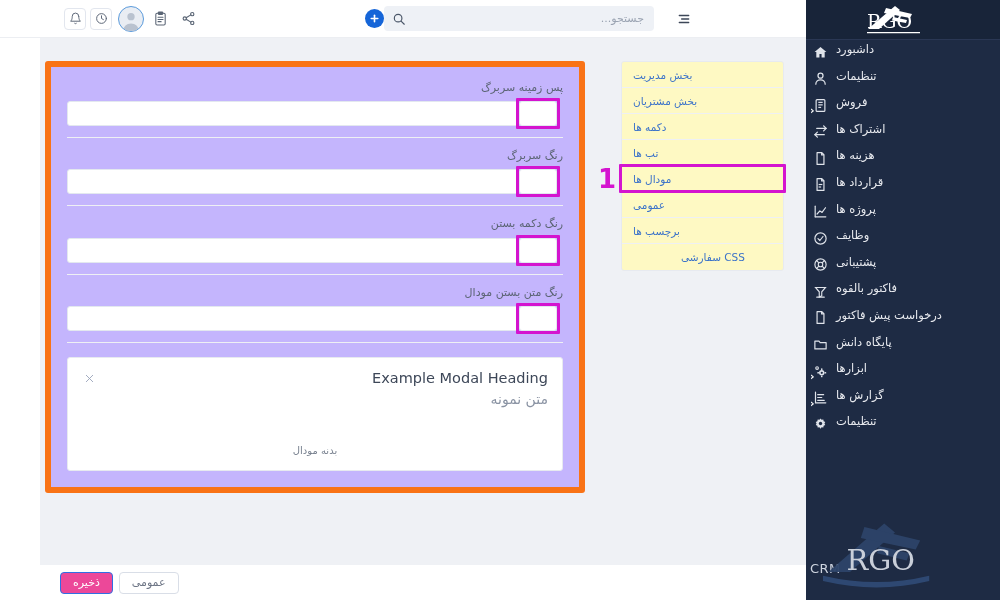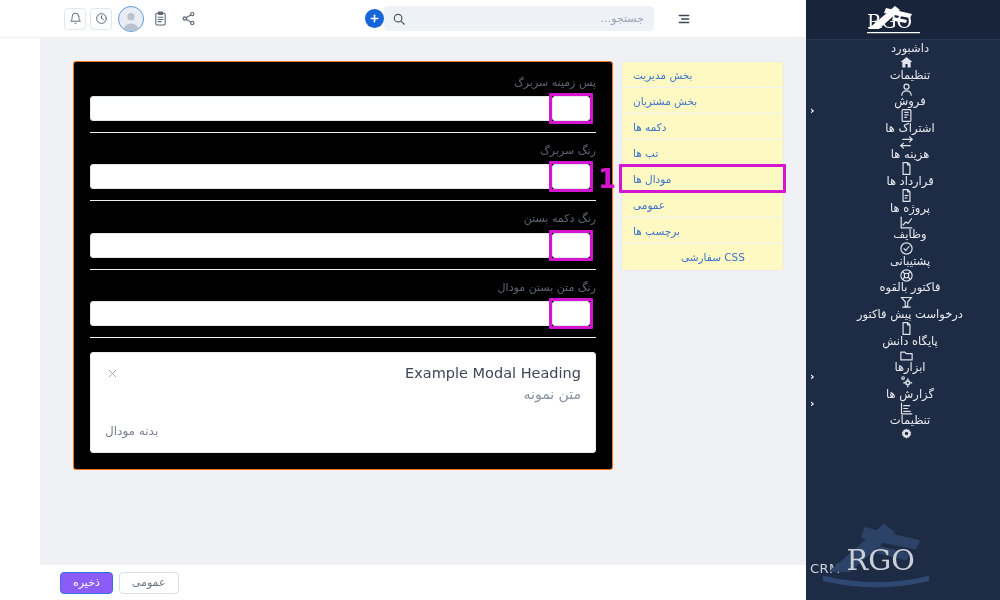--- a/index.html
+++ b/index.html
@@ -17,23 +17,23 @@
   }
   .sidebar-logo {
     position: relative; height: 40px; width: 194px;
     background: #182439; display: flex; align-items: center;
     justify-content: flex-start; padding-right: 6px;
     border-bottom: 1px solid #2a3754;
   }
   .logo-svg { display: block; }
   .nav { padding-top: 4px; position: relative; z-index: 2; }
   .nav-item {
-    display: flex; align-items: center; justify-content: flex-end;
-    height: 26.6px; padding: 0 0 0 6px; position: relative;
-    cursor: pointer; white-space: nowrap; flex-direction: column;
+    display: flex; align-items: flex-start; justify-content: flex-end;
+    height: 26.6px; padding: 0 8px 0 6px; position: relative;
+    cursor: pointer; white-space: nowrap;
   }
   .nav-label {
     font-size: 11.5px; color: #e8eaef; margin-left: 8px;
     letter-spacing: 0.1px; line-height: 1;
   }
   .nav-icon {
     width: 16px; height: 16px; display: inline-flex;
     align-items: center; justify-content: center; flex: 0 0 16px;
   }
   .nav-icon svg { width: 15px; height: 15px; display: block; }
@@ -113,30 +113,30 @@
   .footerbar {
     position: absolute; top: 565px; left: 0; width: 806px; height: 35px;
     background: #ffffff; display: flex; align-items: center;
     direction: ltr; padding-left: 60px;
   }
   .btn {
     height: 22px; padding: 0 12px; font-size: 11px; border-radius: 4px;
     display: inline-flex; align-items: center; justify-content: center;
     cursor: pointer; font-family: inherit; line-height: 1;
   }
-  .btn-primary { background: #8b5cf6; color: #fff; border: 1px solid #2f6fe4; }
+  .btn-primary { background: #ec4899; color: #fff; border: 1px solid #2f6fe4; }
   .btn-ghost {
     background: #fff; color: #6d7585; border: 1px solid #d9dee7;
     margin-left: 6px;
   }
 
   
   .form-card {
-    position: absolute; top: 23px; right: 193px; width: 540px;
-    background: #000000; border: 1px solid #f97316; border-radius: 3px;
+    position: absolute; top: 23px; right: 221px; width: 540px;
+    background: #c4b5fd; border: 6px solid #f97316; border-radius: 3px;
     padding: 14px 16px 16px 16px;
   }
   .field { position: relative; padding-bottom: 11px; margin-bottom: 11px;
            border-bottom: 1px solid #eef0f4; }
   .field:last-child { border-bottom: none; margin-bottom: 0; padding-bottom: 0; }
   .field-label {
     font-size: 11px; color: #5c6575; text-align: right;
     margin-bottom: 7px; line-height: 1.2;
   }
   .field-row { display: flex; align-items: stretch; direction: rtl; }
@@ -176,21 +176,21 @@
   }
   .modal-sub {
     font-size: 14px; color: #8a93a3; margin-top: 4px; text-align: right;
   }
   .modal-close {
     width: 14px; height: 14px; display: flex; align-items: center;
     justify-content: center; cursor: pointer; margin-top: 2px;
   }
   .modal-close svg { width: 11px; height: 11px; display: block; }
   .modal-body {
-    font-size: 12px; color: #78818f; text-align: left; margin-top: 22px;
+    font-size: 10px; color: #78818f; text-align: center; margin-top: 38px;
   }
 
   
   .subnav {
     position: absolute; top: 23px; right: 22px; width: 163px;
     background: #fef9c3; border: 1px solid #e7eaf0; border-radius: 3px;
     overflow: visible;
   }
   .subnav-item {
     height: 26px; display: flex; align-items: center; justify-content: flex-end;

